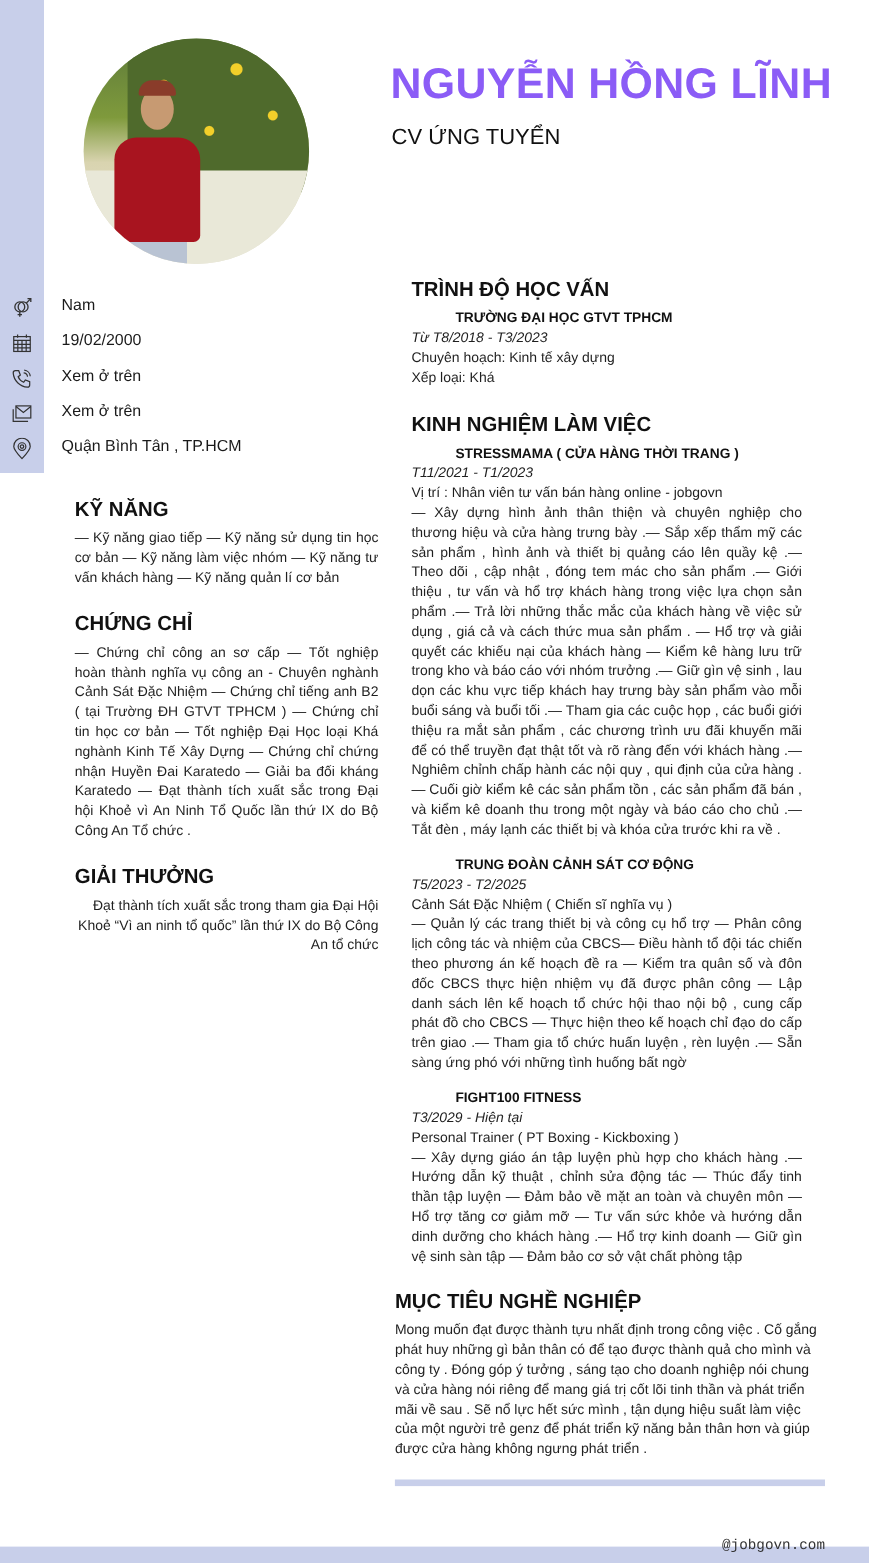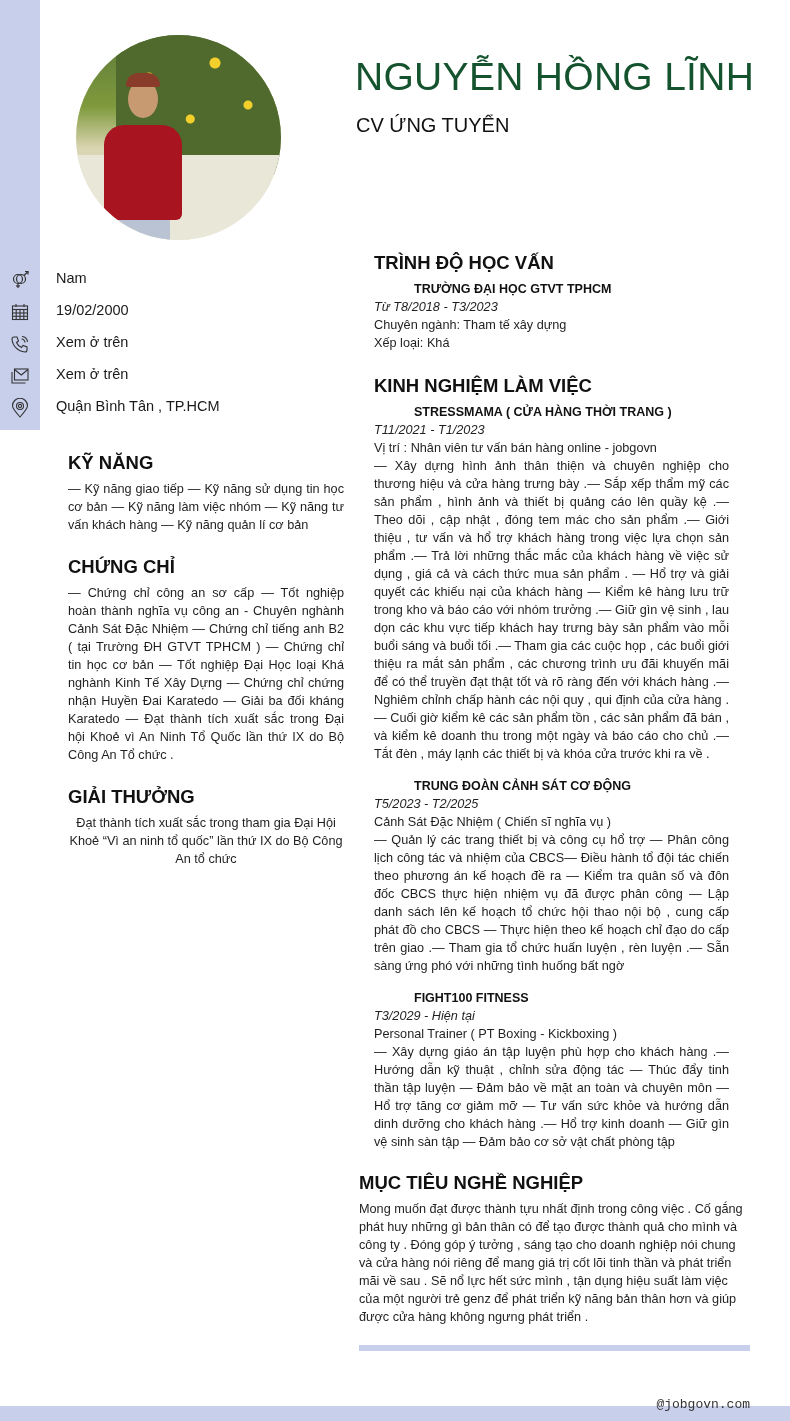--- a/index.html
+++ b/index.html
@@ -16,21 +16,21 @@
                       radial-gradient(circle at 60% 20%,#f2cf2a 5px,transparent 6px),
                       radial-gradient(circle at 80% 50%,#f2cf2a 4px,transparent 5px),
                       radial-gradient(circle at 45% 60%,#f2cf2a 4px,transparent 5px),
                       radial-gradient(circle at 90% 25%,#f2cf2a 3px,transparent 4px),#4f6a2c; }
   .photo .wall { position:absolute; left:0; top:120px; width:205px; height:85px; background:#e9e8d8; }
   .photo .body { position:absolute; left:28px; top:90px; width:78px; height:95px; background:#a8141f; border-radius:20px 20px 6px 6px; }
   .photo .head { position:absolute; left:52px; top:45px; width:30px; height:38px; background:#c79a72; border-radius:50%; }
   .photo .cap { position:absolute; left:50px; top:38px; width:34px; height:14px; background:#8a3c2a; border-radius:14px 14px 2px 2px; }
   .photo .legs { position:absolute; left:42px; top:180px; width:52px; height:30px; background:#b9c3d3; }
 
-  .name { position:absolute; left:355px; top:55px; font-size:39px; font-weight:normal; letter-spacing:0.3px; color:#14532d; }
+  .name { position:absolute; left:355px; top:55px; font-size:39px; font-weight:bold; letter-spacing:0.3px; color:#8b5cf6; }
   .subtitle { position:absolute; left:356px; top:114px; font-size:20px; font-weight:normal; color:#111; }
 
   .contacts { position:absolute; left:0; top:270px; width:330px; }
   .contact-row { display:flex; align-items:flex-start; height:32px; }
   .contact-row .ic { width:40px; display:flex; justify-content:center; align-items:center; }
   .contact-row .ic svg { width:20px; height:20px; }
   .contact-row .val { margin-left:16px; font-size:14.5px; color:#1a1a1a; }
 
   .section-title { font-size:18.5px; font-weight:bold; color:#111; margin:0 0 6px 0; }
   .para { font-size:12.7px; line-height:18px; text-align:justify; color:#1f1f1f; }
@@ -127,28 +127,28 @@
   <div class="para">— Kỹ năng giao tiếp — Kỹ năng sử dụng tin học cơ bản — Kỹ năng làm việc nhóm — Kỹ năng tư vấn khách hàng — Kỹ năng quản lí cơ bản</div>
 </div>
 
 <div class="left-sec" style="top:556px;">
   <div class="section-title">CHỨNG CHỈ</div>
   <div class="para">— Chứng chỉ công an sơ cấp — Tốt nghiệp hoàn thành nghĩa vụ công an - Chuyên nghành Cảnh Sát Đặc Nhiệm — Chứng chỉ tiếng anh B2 ( tại Trường ĐH GTVT TPHCM ) — Chứng chỉ tin học cơ bản — Tốt nghiệp Đại Học loại Khá nghành Kinh Tế Xây Dựng — Chứng chỉ chứng nhận Huyền Đai Karatedo — Giải ba đối kháng Karatedo — Đạt thành tích xuất sắc trong Đại hội Khoẻ vì An Ninh Tổ Quốc lần thứ IX do Bộ Công An Tổ chức .</div>
 </div>
 
 <div class="left-sec" style="top:786px;">
   <div class="section-title">GIẢI THƯỞNG</div>
-  <div class="para" style="text-align:center;">Đạt thành tích xuất sắc trong tham gia Đại Hội Khoẻ “Vì an ninh tổ quốc” lần thứ IX do Bộ Công An tổ chức</div>
+  <div class="para" style="text-align:right;">Đạt thành tích xuất sắc trong tham gia Đại Hội Khoẻ “Vì an ninh tổ quốc” lần thứ IX do Bộ Công An tổ chức</div>
 </div>
 
 <div class="right-col" style="top:252px;">
   <div class="section-title">TRÌNH ĐỘ HỌC VẤN</div>
   <div class="org">TRƯỜNG ĐẠI HỌC GTVT TPHCM</div>
   <div class="dates">Từ T8/2018 - T3/2023</div>
-  <div class="line">Chuyên ngành: Tham tế xây dựng</div>
+  <div class="line">Chuyên hoạch: Kinh tế xây dựng</div>
   <div class="line">Xếp loại: Khá</div>
 </div>
 
 <div class="right-col" style="top:375px;">
   <div class="section-title">KINH NGHIỆM LÀM VIỆC</div>
   <div class="job">
     <div class="org">STRESSMAMA ( CỬA HÀNG THỜI TRANG )</div>
     <div class="dates">T11/2021 - T1/2023</div>
     <div class="line">Vị trí : Nhân viên tư vấn bán hàng online - jobgovn</div>
     <div class="para">— Xây dựng hình ảnh thân thiện và chuyên nghiệp cho thương hiệu và cửa hàng trưng bày .— Sắp xếp thẩm mỹ các sản phẩm , hình ảnh và thiết bị quảng cáo lên quầy kệ .— Theo dõi , cập nhật , đóng tem mác cho sản phẩm .— Giới thiệu , tư vấn và hổ trợ khách hàng trong việc lựa chọn sản phẩm .— Trả lời những thắc mắc của khách hàng về việc sử dụng , giá cả và cách thức mua sản phẩm . — Hổ trợ và giải quyết các khiếu nại của khách hàng — Kiểm kê hàng lưu trữ trong kho và báo cáo với nhóm trưởng .— Giữ gìn vệ sinh , lau dọn các khu vực tiếp khách hay trưng bày sản phẩm vào mỗi buổi sáng và buổi tối .— Tham gia các cuộc họp , các buổi giới thiệu ra mắt sản phẩm , các chương trình ưu đãi khuyến mãi để có thể truyền đạt thật tốt và rõ ràng đến với khách hàng .— Nghiêm chỉnh chấp hành các nội quy , qui định của cửa hàng . — Cuối giờ kiểm kê các sản phẩm tồn , các sản phẩm đã bán , và kiểm kê doanh thu trong một ngày và báo cáo cho chủ .— Tắt đèn , máy lạnh các thiết bị và khóa cửa  trước khi ra về .</div>

